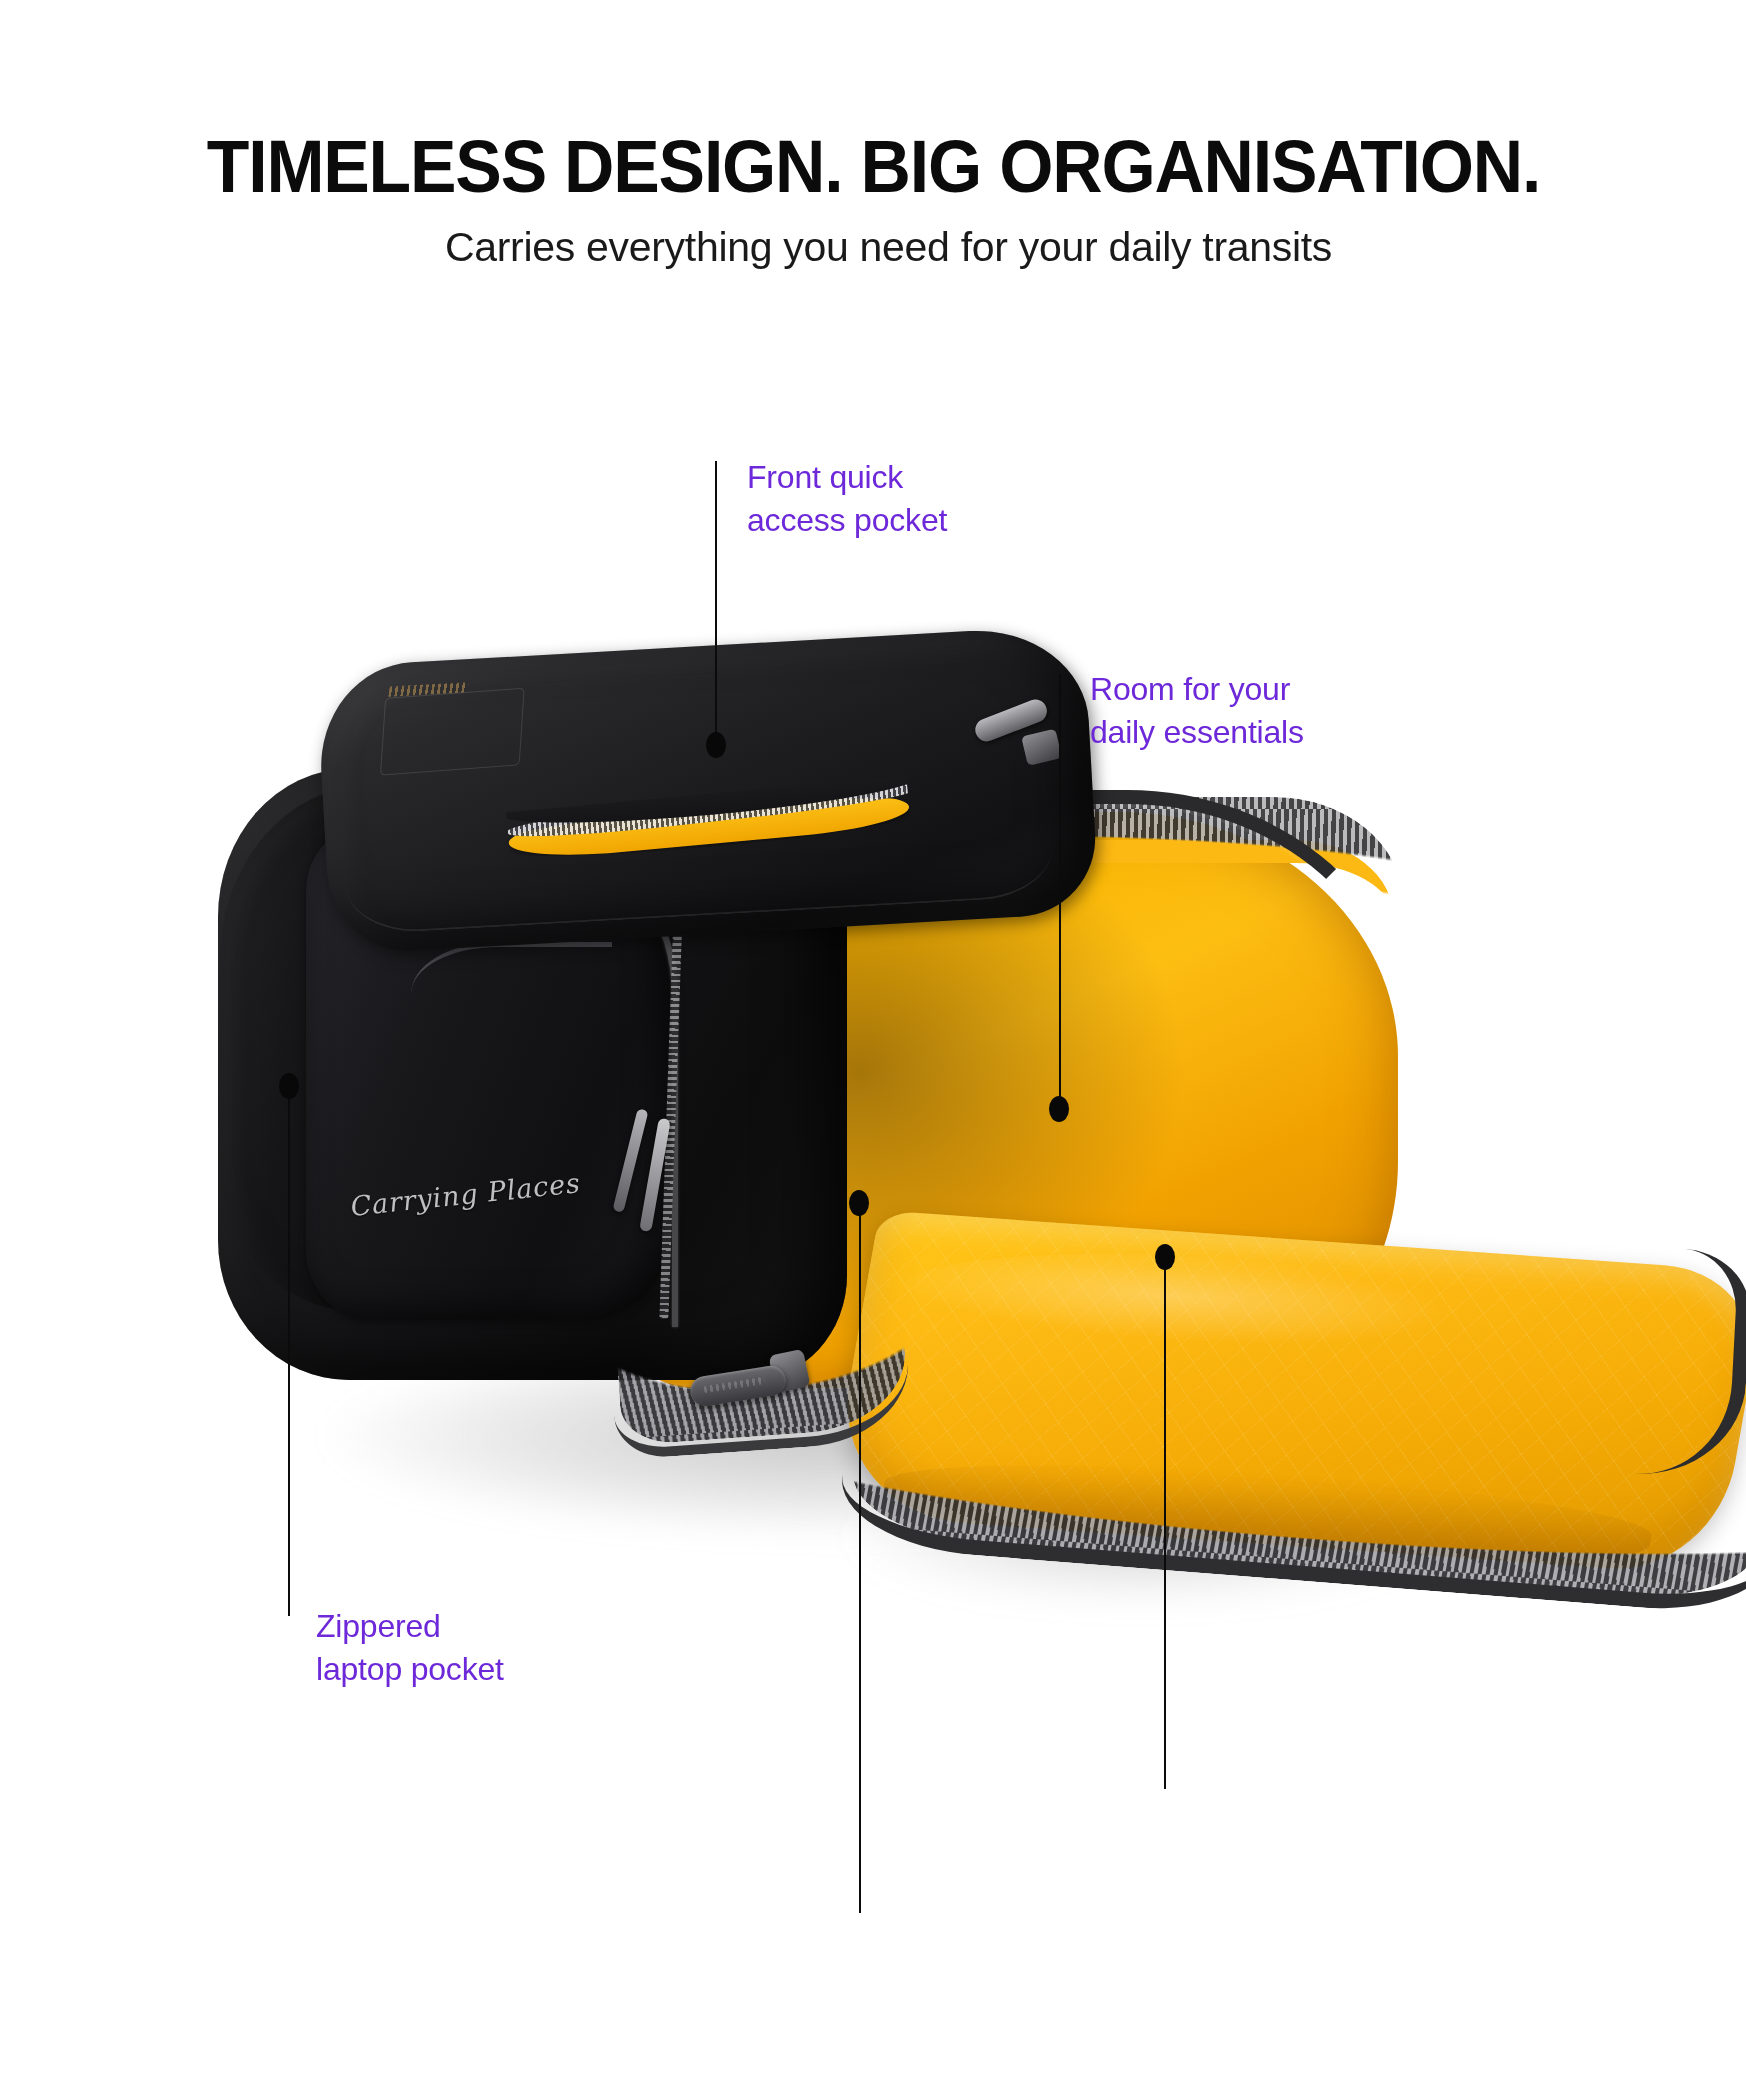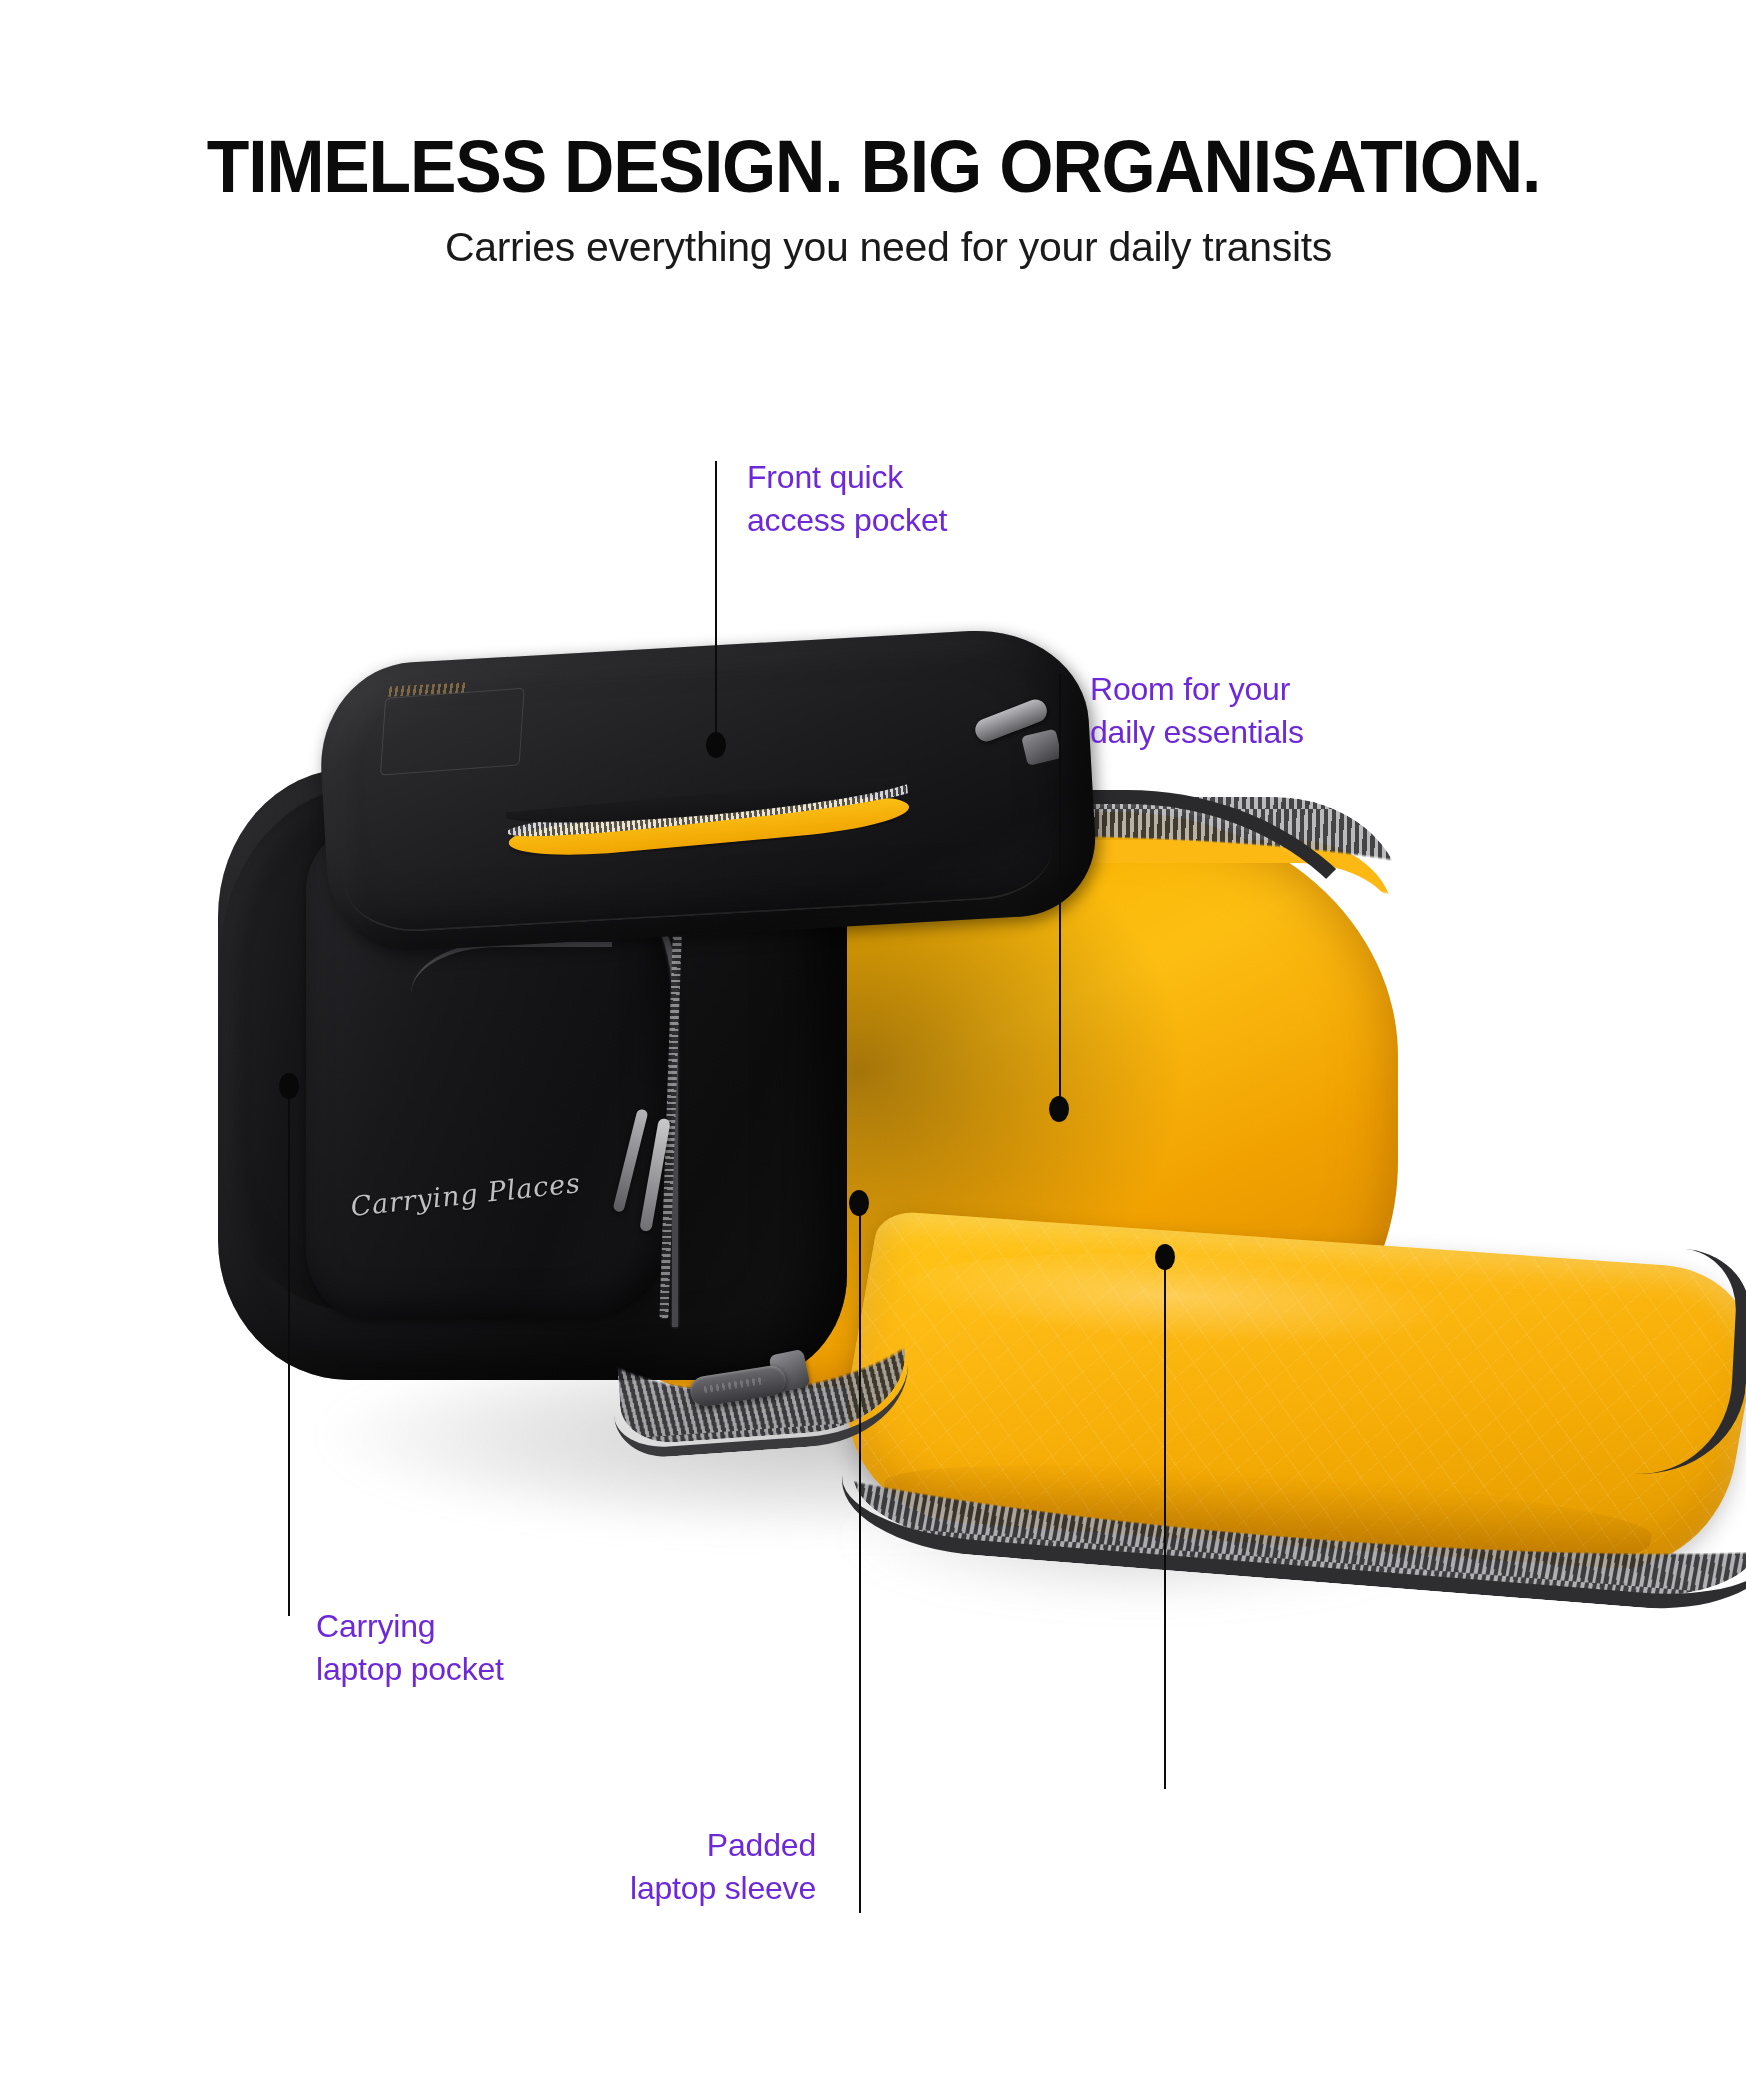--- a/index.html
+++ b/index.html
@@ -376,23 +376,22 @@
   <div class="leader" style="left:715px; top:461px; height:279px;"></div>
   <div class="dot" style="left:706px; top:732px; width:20px; height:26px;"></div>
   <div class="callout" style="left:747px; top:456px;"><span>Front quick</span><br><span>access pocket</span></div>
 
   <div class="leader" style="left:1059px; top:674px; height:430px;"></div>
   <div class="dot" style="left:1049px; top:1096px; width:20px; height:26px;"></div>
   <div class="callout" style="left:1090px; top:668px;"><span>Room for your</span><br><span>daily essentials</span></div>
 
   <div class="leader" style="left:288px; top:1092px; height:524px;"></div>
   <div class="dot" style="left:279px; top:1073px; width:20px; height:26px;"></div>
-  <div class="callout" style="left:316px; top:1605px;"><span>Carrying</span><br><span>laptop pocket</span></div>
+  <div class="callout" style="left:316px; top:1605px;"><span>Zippered</span><br><span>laptop pocket</span></div>
 
   <div class="leader" style="left:859px; top:1214px; height:699px;"></div>
   <div class="dot" style="left:849px; top:1190px; width:20px; height:26px;"></div>
-  <div class="callout right-align" style="left:493px; top:1824px; width:323px;"><span>Padded</span><br><span>laptop sleeve</span></div>
 
   <div class="leader" style="left:1164px; top:1265px; height:524px;"></div>
   <div class="dot" style="left:1155px; top:1244px; width:20px; height:26px;"></div>
 
 </div>
 
 
 </body></html>

